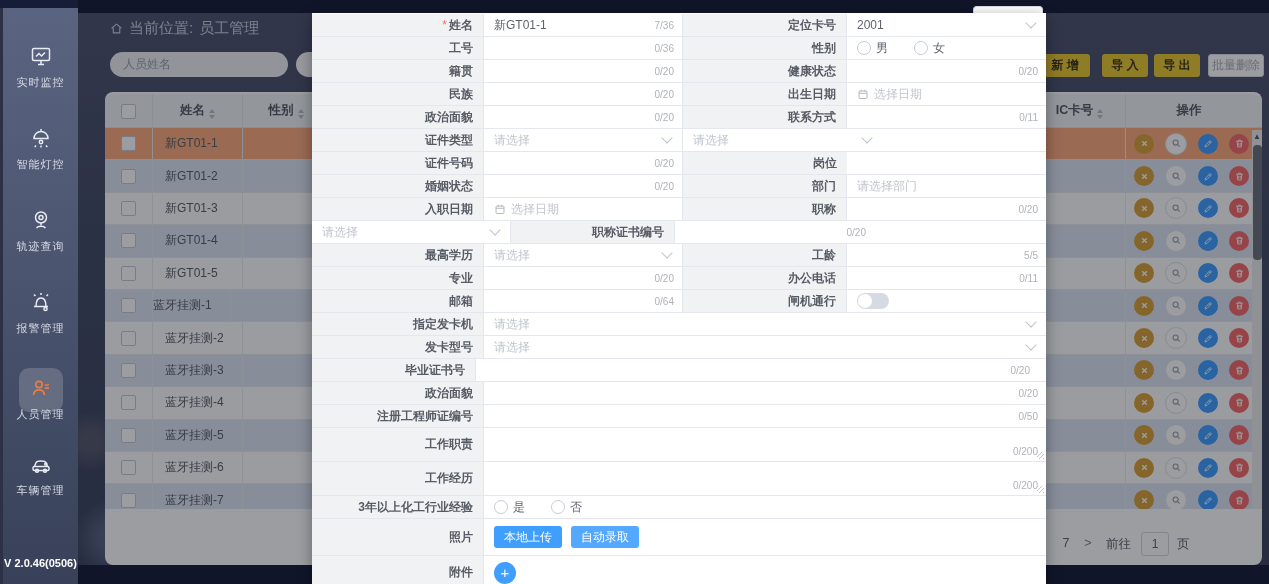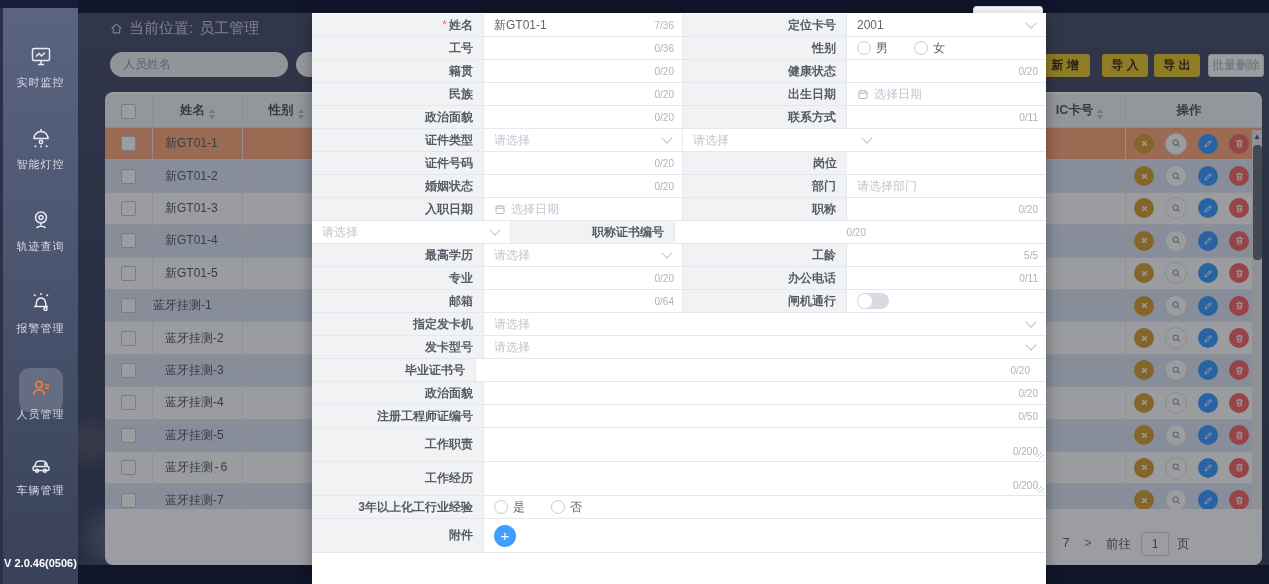--- a/index.html
+++ b/index.html
@@ -638,21 +638,21 @@
                   </svg>
                 </span>
               </div>
             </div>
           </div>
         </div>
         <div class="trow" style="top: 324px; background: rgb(253, 253, 253);">
           <div class="td" style="left: 0px; width: 48px;">
             <div class="cbx"></div>
           </div>
-          <div class="td" style="left: 48px; width: 90px; padding-left: 12px; font-family: Liberation Mono, monospace;">蓝牙挂测-6</div>
+          <div class="td" style="left: 48px; width: 90px; padding-left: 12px;">蓝牙挂测-6</div>
           <div class="td" style="left: 138px; width: 87px;"></div>
           <div class="td" style="left: 225px; width: 704px;"></div>
           <div class="td" style="left: 929px; width: 92px;"></div>
           <div class="td" style="left: 1021px; width: 126px; border-right: none;">
             <div class="acts">
               <div class="cbtn" style="background: rgb(217, 162, 58);">
                 <span style="display:inline-flex;width:11px;height:11px;">
                   <svg viewBox="0 0 24 24" fill="none" stroke="#fff" stroke-width="3">
                     <path d="M7 7l10 10M17 7 7 17"></path>
                   </svg>
@@ -1028,20 +1028,29 @@
             <span class="radio">
               <span class="rdot"></span>
               <span>是</span>
             </span>
             <span class="radio">
               <span class="rdot"></span>
               <span>否</span>
             </span>
           </div>
         </div>
+        <div class="frow" style="height: 37px;">
+          <div class="fcell flabel" style="width: 172px;">
+            <span>照片</span>
+          </div>
+          <div class="fcell ffield" style="width: 562px;">
+            <span class="pbtn" style="background: rgb(64, 158, 255);">本地上传</span>
+            <span class="pbtn" style="background: rgb(85, 168, 255);">自动录取</span>
+          </div>
+        </div>
         <div class="frow" style="height: 34px;">
           <div class="fcell flabel" style="width: 172px;">
             <span>附件</span>
           </div>
           <div class="fcell ffield" style="width: 562px;">
             <span class="plus">+</span>
           </div>
         </div>
       </div>
   </div>

